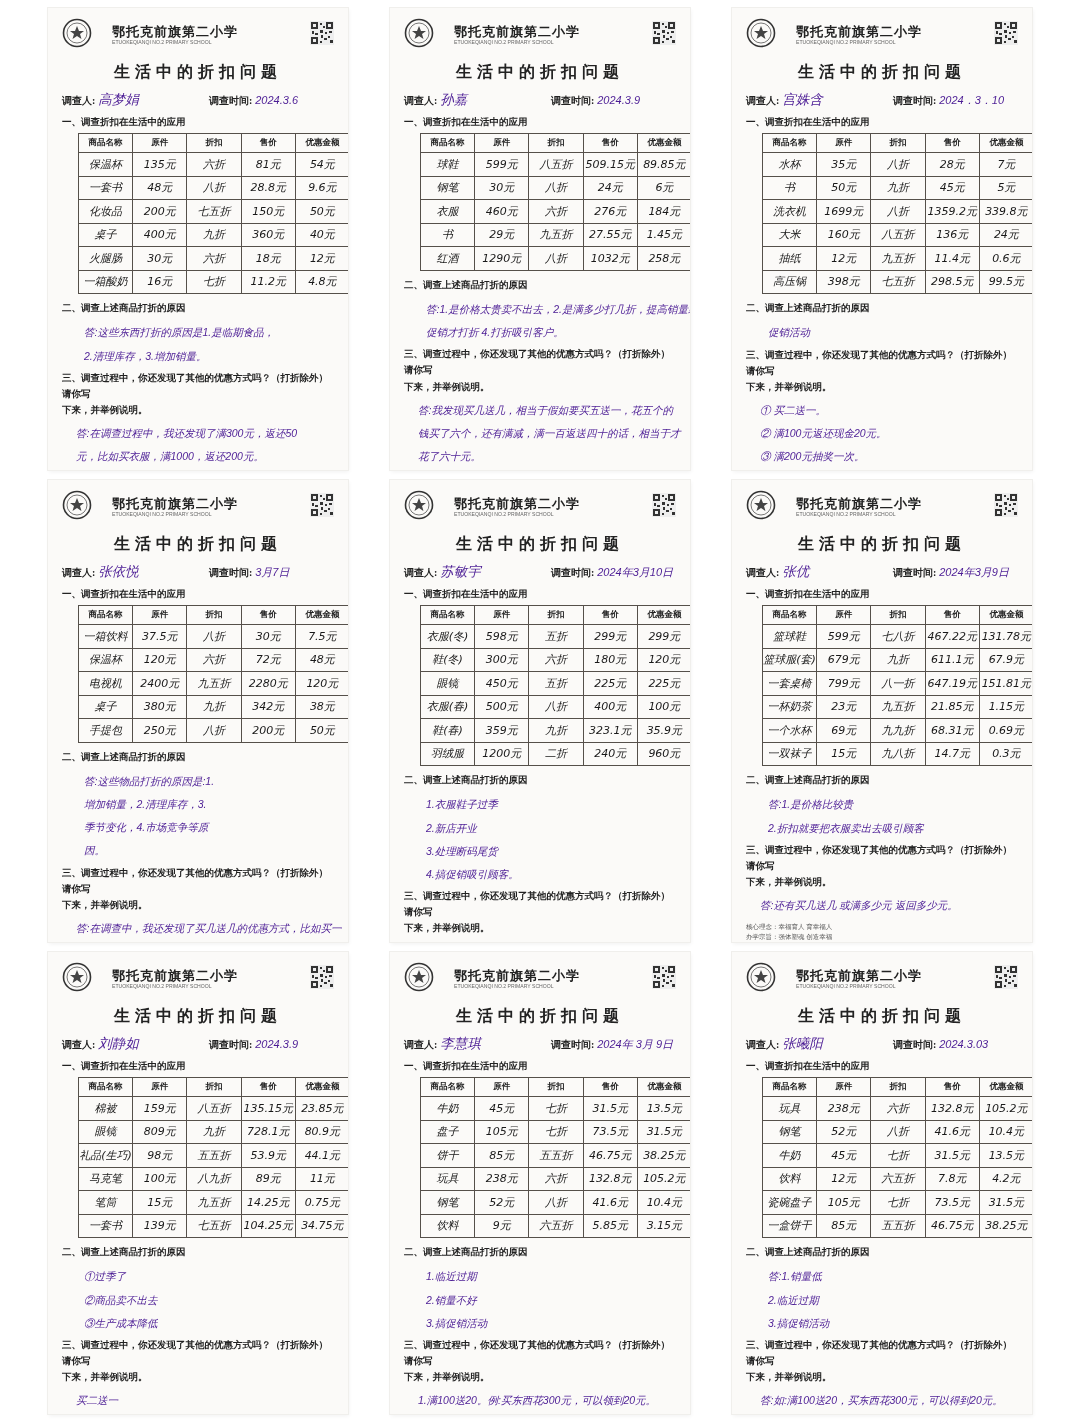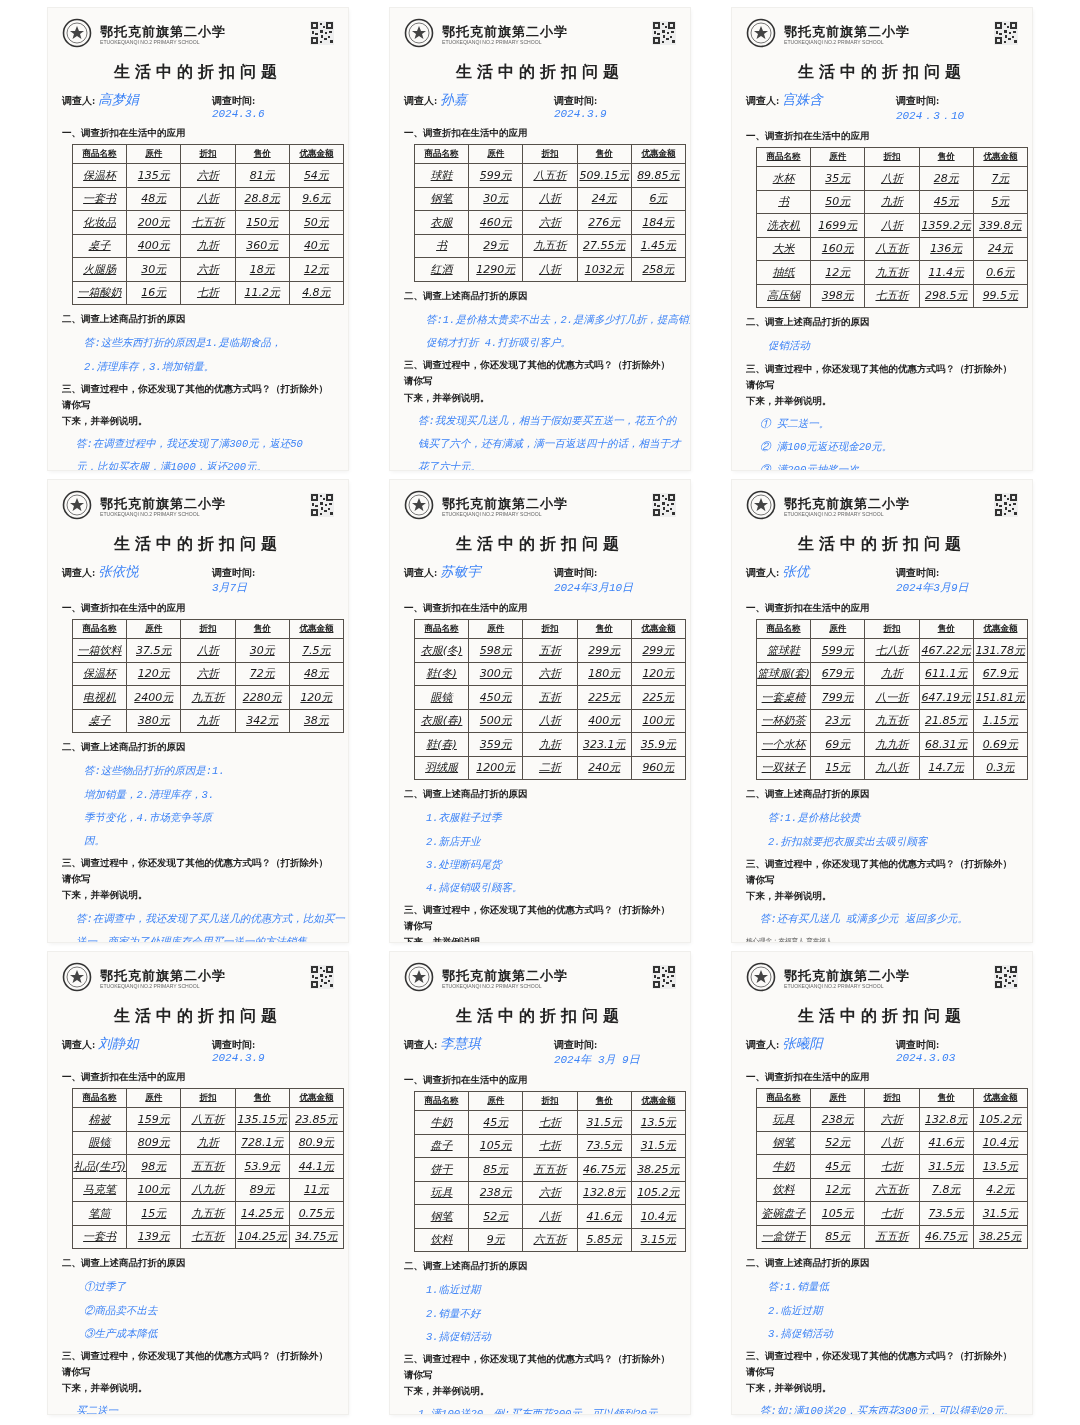--- a/index.html
+++ b/index.html
@@ -7,35 +7,35 @@
   body { height:1425px; font-family:"Liberation Serif", serif; color:#222; }
   .grid {
     display:grid; grid-template-columns:repeat(3,1fr);
     column-gap:42px; row-gap:10px; padding:8px 48px 16px 48px; height:100%;
   }
   .doc {
     background:#fbfaf8; height:462px; padding:10px 14px 6px 14px;
     box-shadow:0 0 0 1px #f0efec, 1px 2px 4px rgba(0,0,0,0.06);
     display:flex; flex-direction:column; overflow:hidden;
   }
-  .doc-header { display:flex; align-items:center; gap:8px; }
+  .doc-header { display:flex; align-items:center; gap:20px; }
   .logo { flex:0 0 auto; }
   .school-text { line-height:1.1; }
   .school-name { font-size:13px; font-weight:bold; letter-spacing:1px; }
   .school-sub { font-size:6px; color:#666; font-family:"Liberation Sans",sans-serif; transform:scale(0.85); transform-origin:left; }
   .qr { margin-left:auto; flex:0 0 auto; }
   .head-rule { height:2.5px; background:linear-gradient(90deg,#3a3a3a,#222 60%,#444); border-radius:2px; margin:3px 0 5px 0; }
   .doc-title { text-align:center; font-size:16px; font-weight:bold; letter-spacing:5px; margin:2px 0 8px 0; }
   .meta-row { display:flex; align-items:baseline; font-size:10px; font-weight:600; margin-bottom:5px; }
-  .meta-right { margin-left:auto; width:46%; display:flex; align-items:baseline;flex-direction:column; }
-  .hw { font-style:italic; font-weight:500; color:#3b82f6; font-family:Liberation Mono, monospace; }
+  .meta-right { margin-left:auto; width:46%; display:flex; align-items:baseline; }
+  .hw { font-style:italic; font-weight:500; color:#4c1d95; font-family:Liberation Sans, sans-serif; }
   .hw-name { font-size:13.5px; margin-left:3px; }
   .hw-date { font-size:11px; margin-left:3px; }
   .sec-head { font-size:9.5px; font-weight:600; line-height:1.7; }
-  table.products { width:100%; border-collapse:collapse; margin:3px 0 6px 10px; table-layout:fixed;text-decoration:underline; }
+  table.products { width:100%; border-collapse:collapse; margin:3px 0 6px 16px; table-layout:fixed; }
   table.products th { font-size:8.5px; font-weight:600; border:1.2px solid #55504a; padding:3px 1px; background:#fbfaf8; }
   table.products td {
     border:1.2px solid #55504a; text-align:center; height:23.5px;
     font-size:11px; font-style:italic; font-weight:500; color:#191919;
     font-family:"DejaVu Sans",sans-serif; overflow:hidden; white-space:nowrap;
   }
   .answer { margin:1px 0 6px 22px; font-size:10.5px; line-height:1.45; }
   .answer div { white-space:nowrap;margin-top:8px; }
   .sec3 .answer { margin-left:14px; }
   .spacer { flex:1 1 auto; }
@@ -498,20 +498,27 @@
           <td>2280元</td>
           <td>120元</td>
         </tr>
           <tr>
           <td>桌子</td>
           <td>380元</td>
           <td>九折</td>
           <td>342元</td>
           <td>38元</td>
         </tr>
+          <tr>
+          <td>手提包</td>
+          <td>250元</td>
+          <td>八折</td>
+          <td>200元</td>
+          <td>50元</td>
+        </tr>
         </tbody>
     </table>
     <div class="sec-head">二、调查上述商品打折的原因</div>
     <div class="answer hw">
         <div>答:这些物品打折的原因是:1.</div>
         <div>增加销量，2.清理库存，3.</div>
         <div>季节变化，4.市场竞争等原</div>
         <div>因。</div>
       </div>
     <div class="sec3">

